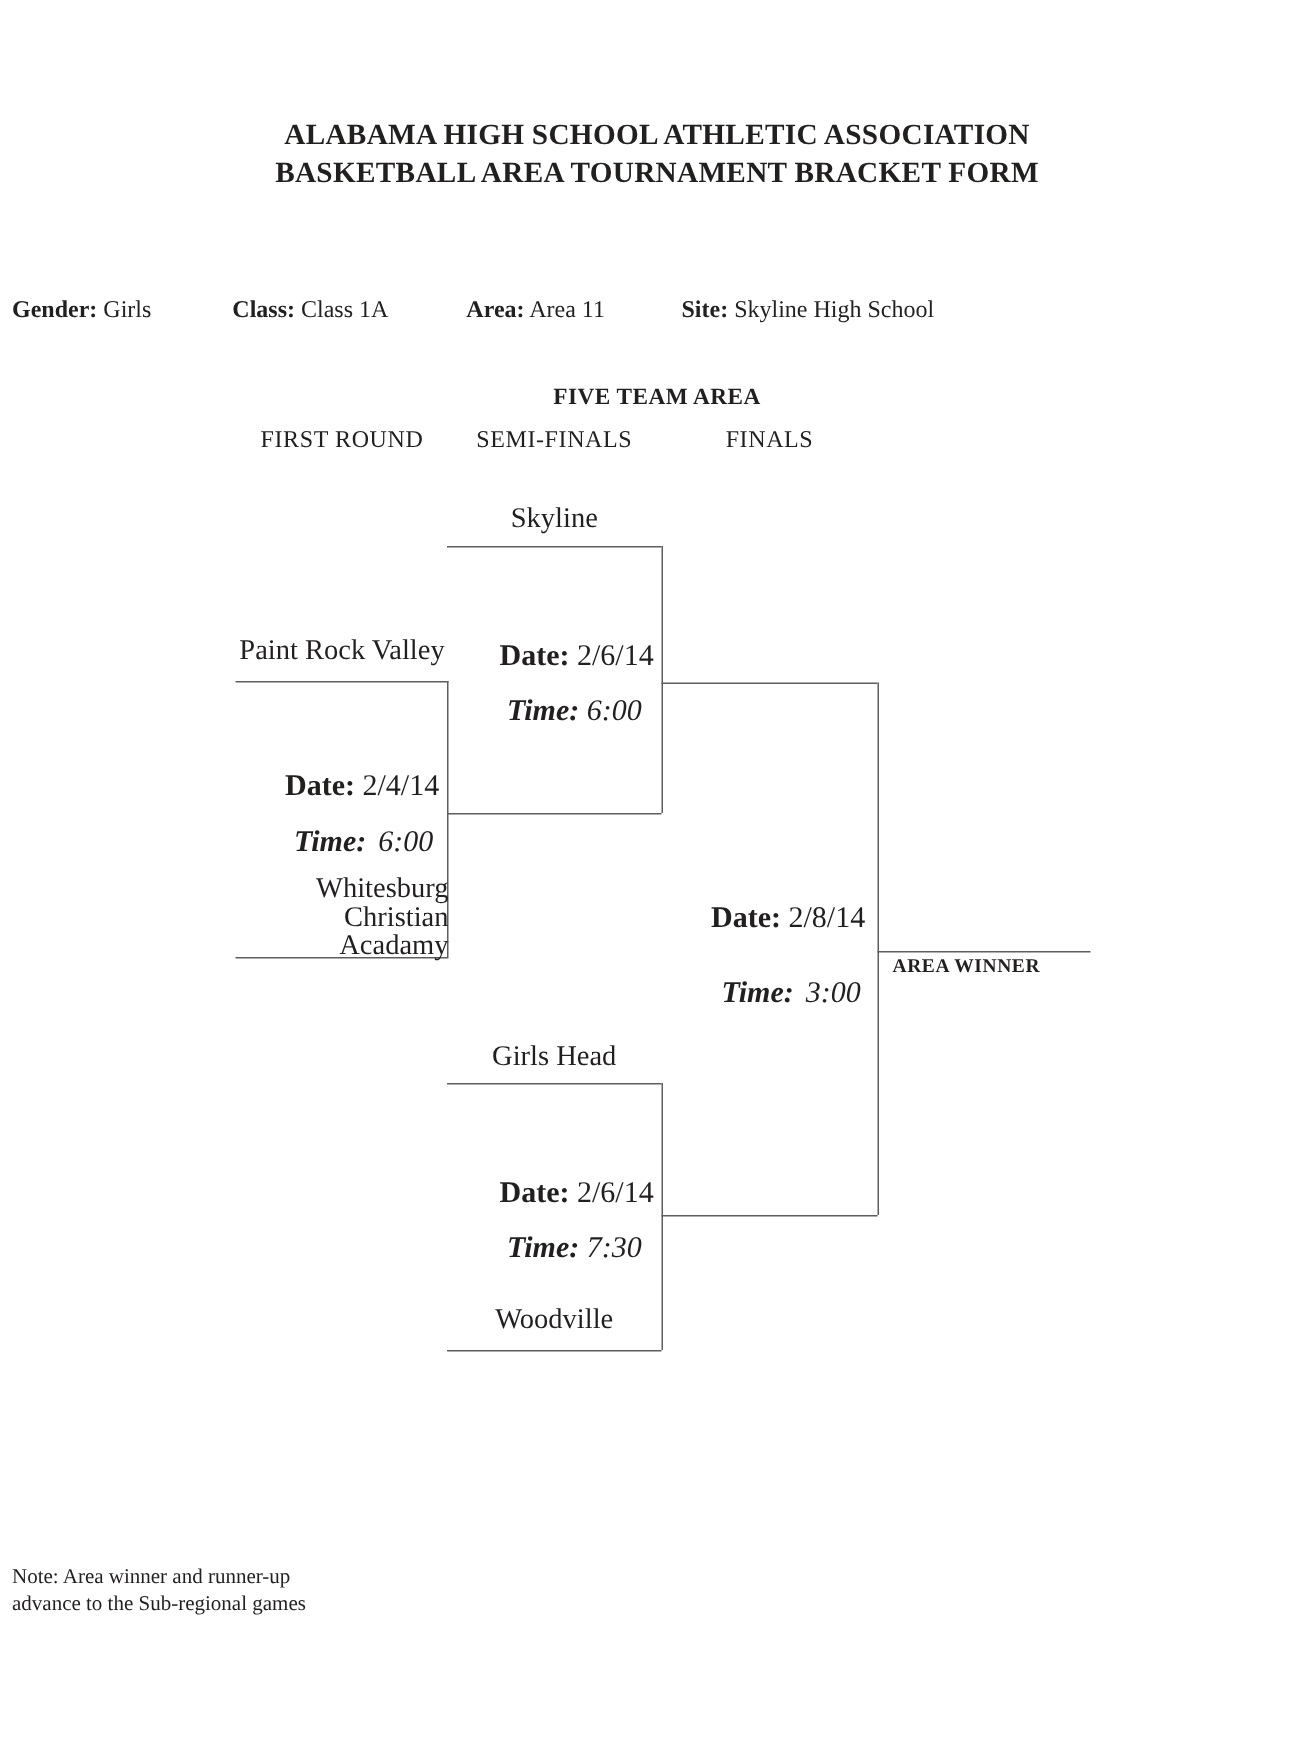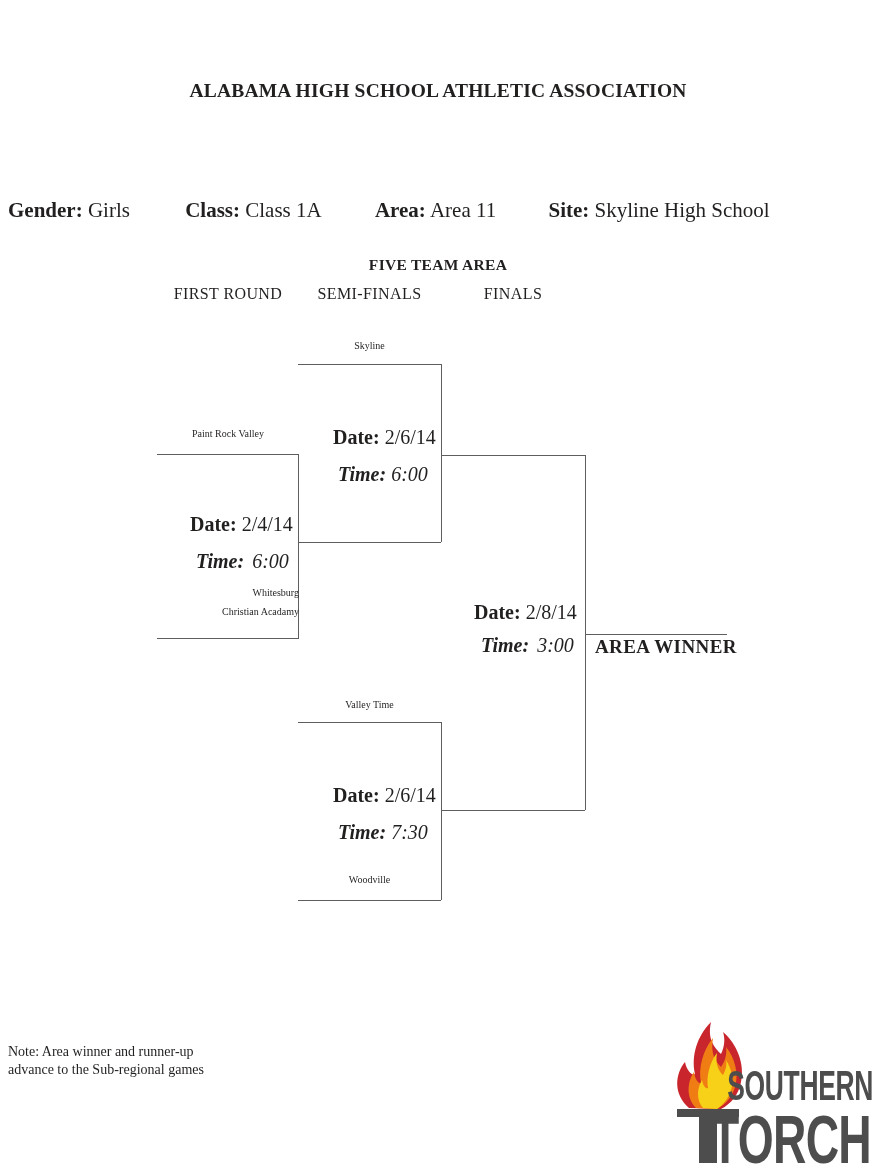--- a/index.html
+++ b/index.html
@@ -31,21 +31,21 @@
     letter-spacing: 0.2px;
     line-height: 25px;
   }
   .doc-title .line2 { display: block; }
 
   
   .meta-row {
     position: absolute;
     left: 8px;
     white-space: nowrap;
-    font-size: 21px;
+    font-size: 16px;
   }
   .meta-row-1 { top: 198px; }
   .meta-row-2 { top: 227px; }
   .meta-field { display: inline-block; }
   .meta-label { font-weight: bold; }
   .meta-value { font-weight: normal; }
   .gap-class { margin-left: 50px; }
   .gap-area  { margin-left: 48px; }
   .gap-site  { margin-left: 47px; }
 
@@ -81,21 +81,21 @@
   }
   .vline {
     position: absolute;
     width: 0;
     border-left: 1.4px solid #5e5e5e;
   }
 
   
   .team {
     position: absolute;
-    font-size: 10px;
+    font-size: 19px;
     text-align: center;
     white-space: nowrap;
     line-height: 19px;
   }
   .team.two-line { white-space: normal; }
 
   
   .dt {
     position: absolute;
     font-size: 20px;
@@ -105,21 +105,21 @@
   .dt .val { font-weight: normal; }
   .dt-line { margin-bottom: 14px; }
   .dt-line:last-child { margin-bottom: 0; font-style: italic; }
 
   
   .area-winner {
     position: absolute;
     left: 595px;
     top: 636px;
     font-weight: bold;
-    font-size: 19px;
+    font-size: 13px;
     letter-spacing: 0.4px;
     white-space: nowrap;
   }
 
   
   .note {
     position: absolute;
     left: 8px;
     top: 1043px;
     font-size: 14px;
@@ -137,20 +137,21 @@
   }
   .logo svg { display: block; }
 </style>
 </head>
 <body>
 
 <div id="page">
 
   <div class="doc-title">
     <span>ALABAMA HIGH SCHOOL ATHLETIC ASSOCIATION</span>
+    <span class="line2">BASKETBALL AREA TOURNAMENT BRACKET FORM</span>
   </div>
 
   <div class="meta-row meta-row-1">
     <span class="meta-field">
       <span class="meta-label">Gender:</span>
       <span class="meta-value">Girls</span>
     </span>
     <span class="meta-field gap-class">
       <span class="meta-label">Class:</span>
       <span class="meta-value">Class 1A</span>
@@ -192,21 +193,21 @@
 
   <div class="team" style="left:298px; top:336px; width:143px;">Skyline</div>
 
   <div class="team" style="left:157px; top:424px; width:142px;">Paint Rock Valley</div>
 
   <div class="team two-line" style="left:157px; top:583px; width:142px;text-align:right;">
     <div>Whitesburg</div>
     <div>Christian Acadamy</div>
   </div>
 
-  <div class="team" style="left:298px; top:695px; width:143px;">Valley Time</div>
+  <div class="team" style="left:298px; top:695px; width:143px;">Girls Head</div>
 
   <div class="team" style="left:298px; top:870px; width:143px;">Woodville</div>
 
   <div class="dt" style="left:333px; top:426px;">
     <div class="dt-line">
       <span class="lbl">Date:</span>
       <span class="val">2/6/14</span>
     </div>
     <div class="dt-line" style="margin-left:5px;">
       <span class="lbl">Time:</span>
@@ -219,21 +220,21 @@
       <span class="lbl">Date:</span>
       <span class="val">2/4/14</span>
     </div>
     <div class="dt-line" style="margin-left:6px;">
       <span class="lbl">Time:</span>
       <span class="val" style="margin-left:3px;">6:00</span>
     </div>
   </div>
 
   <div class="dt" style="left:474px; top:601px;">
-    <div class="dt-line" style="margin-bottom:10px;">
+    <div class="dt-line" style="margin-bottom:27px;">
       <span class="lbl">Date:</span>
       <span class="val">2/8/14</span>
     </div>
     <div class="dt-line" style="margin-left:7px;">
       <span class="lbl">Time:</span>
       <span class="val" style="margin-left:3px;">3:00</span>
     </div>
   </div>
 
   <div class="dt" style="left:333px; top:784px;">
@@ -245,59 +246,14 @@
       <span class="lbl">Time:</span>
       <span class="val">7:30</span>
     </div>
   </div>
 
   <div class="area-winner">AREA WINNER</div>
 
   <div class="note">Note: Area winner and runner-up
 advance to the Sub-regional games</div>
 
-  <div class="logo">
-    <svg width="210" height="150" viewBox="0 0 210 150" xmlns="http://www.w3.org/2000/svg">
-
-      <g>
-
-        <path d="M26 92
-                 C 10 78, 12 58, 22 46
-                 C 24 56, 30 60, 32 58
-                 C 28 40, 34 20, 48 6
-                 C 44 24, 52 32, 58 38
-                 C 62 30, 62 22, 60 16
-                 C 74 28, 82 48, 78 66
-                 C 76 78, 68 88, 58 93
-                 Z" fill="#c9252c"></path>
-
-        <path d="M33 92
-                 C 23 82, 24 66, 31 56
-                 C 32 64, 36 68, 38 67
-                 C 35 52, 40 34, 50 22
-                 C 47 38, 53 46, 58 51
-                 C 63 44, 64 36, 63 31
-                 C 72 42, 76 58, 72 71
-                 C 69 81, 62 89, 54 93
-                 Z" fill="#f07d14"></path>
-
-        <path d="M40 92
-                 C 33 84, 34 72, 39 64
-                 C 40 70, 43 73, 45 72
-                 C 43 60, 47 46, 54 37
-                 C 52 49, 56 55, 60 59
-                 C 63 54, 64 48, 63 44
-                 C 69 53, 71 65, 68 74
-                 C 66 82, 60 89, 54 93
-                 Z" fill="#f7d117"></path>
-
-        <rect x="14" y="93" width="62" height="8" fill="#4d4d4d"></rect>
-
-        <rect x="36" y="101" width="18" height="46" fill="#4d4d4d"></rect>
-      </g>
-
-      <text x="63" y="84" font-family="'Liberation Sans', sans-serif" font-size="42" font-weight="bold" letter-spacing="-0.5" transform="scale(1.02,1)" textLength="143" lengthAdjust="spacingAndGlyphs" fill="#4d4d4d">SOUTHERN</text>
-
-      <text x="48" y="147" font-family="'Liberation Sans', sans-serif" font-size="68" font-weight="bold" letter-spacing="-1" textLength="160" lengthAdjust="spacingAndGlyphs" fill="#4d4d4d">TORCH</text>
-    </svg>
-  </div>
 
 </div>
 
 </body></html>

